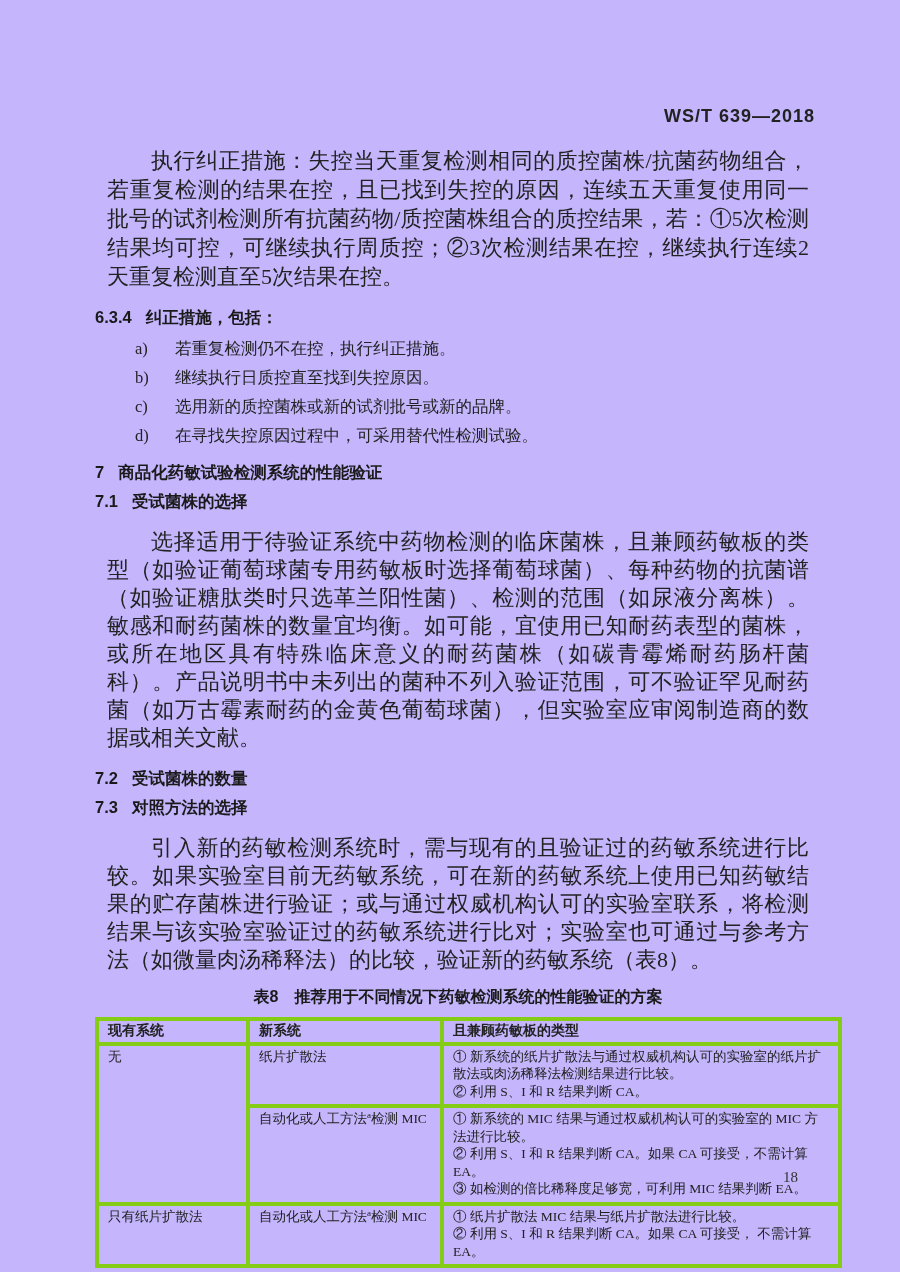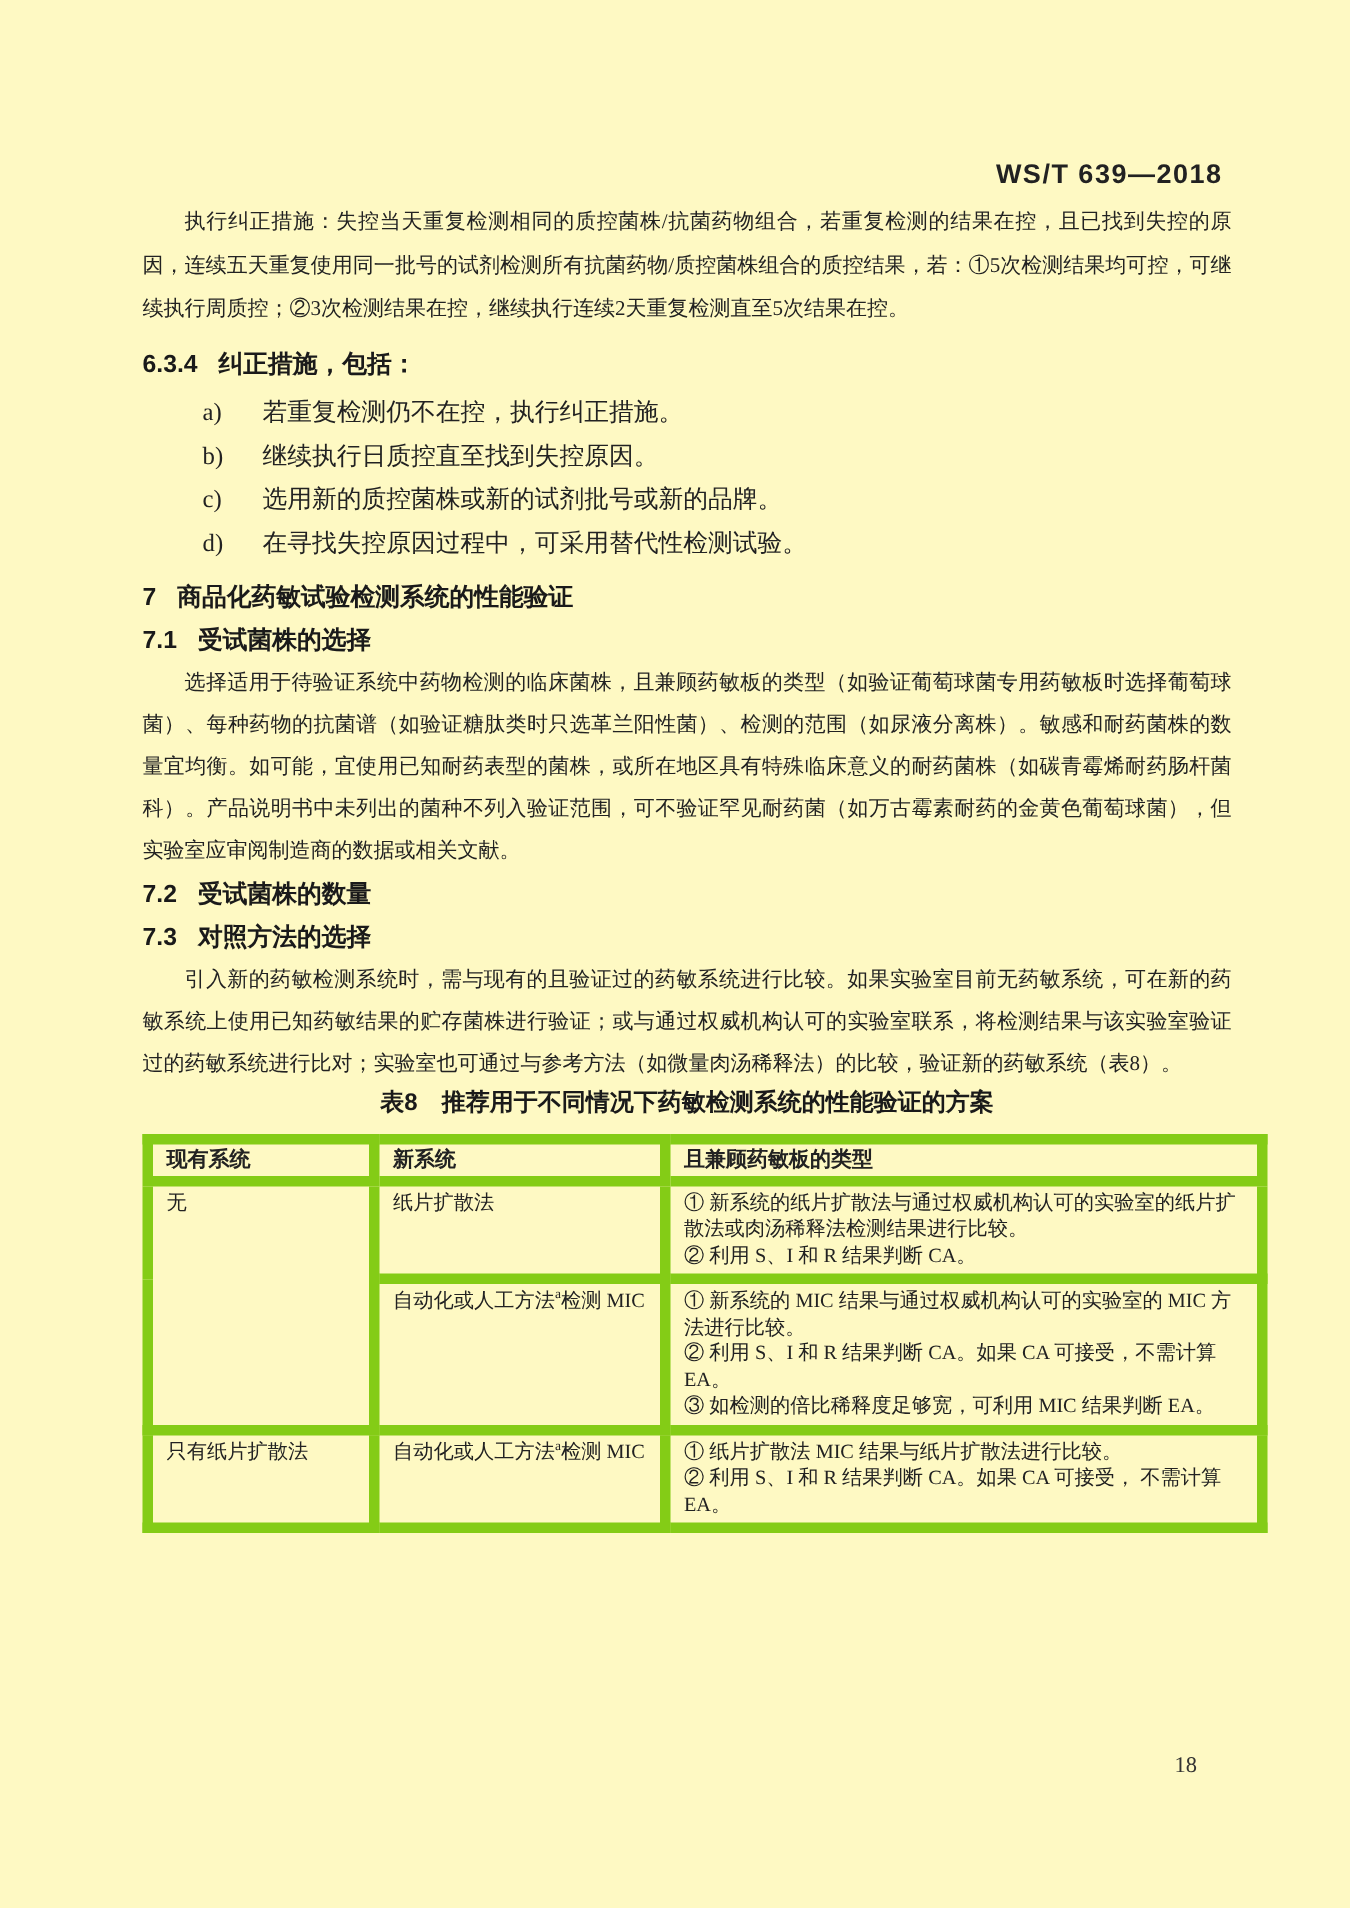--- a/index.html
+++ b/index.html
@@ -1,41 +1,41 @@
 <!DOCTYPE html>
 <html lang="zh"><head>
 <meta charset="utf-8">
 <style>
   html,body{margin:0;padding:0;background:#e8e8e8;}
   .page{
     position:relative;
     width:900px;height:1272px;
-    background:#fef9c3;
+    background:#c4b5fd;
     margin:0 auto;
     overflow:hidden;
     color:#1f1f1f;
     font-family:"Liberation Serif","DejaVu Serif",serif;
   }
   .doc-header{
     position:absolute;
     top:106px;right:85px;
     font-family:"Liberation Sans","DejaVu Sans",sans-serif;
     font-weight:700;
     font-size:18px;
     letter-spacing:1px;
     color:#222;
   }
   .content{
     position:absolute;
     left:95px;top:134px;
     width:726px;
   }
   .para{
-    margin:0;
-    font-size:14px;
+    margin:12px;
+    font-size:22px;
     line-height:29px;
     text-align:justify;
     text-indent:2em;
     color:#222;
   }
   .para.tight{line-height:28px;}
   .heading{
     margin:0;
     font-family:"Liberation Sans","DejaVu Sans",sans-serif;
     font-weight:700;
@@ -74,21 +74,21 @@
     margin-top:9px;
     font-size:13.5px;
     line-height:17.5px;
     color:#222;
     table-layout:fixed;
   }
   table.t8 col.c1{width:151px;}
   table.t8 col.c2{width:194px;}
   table.t8 col.c3{width:398px;}
   table.t8 th,table.t8 td{
-    border:7px solid #84cc16;
+    border:4px solid #84cc16;
     vertical-align:top;
     text-align:left;
     padding:2px 8px 4px 9px;
   }
   table.t8{border-top:3px solid #161616;border-bottom:2px solid #161616;}
   table.t8 th{
     font-family:"Liberation Sans","DejaVu Sans",sans-serif;
     font-weight:700;
     font-size:14px;
     border-bottom:2px solid #161616;

